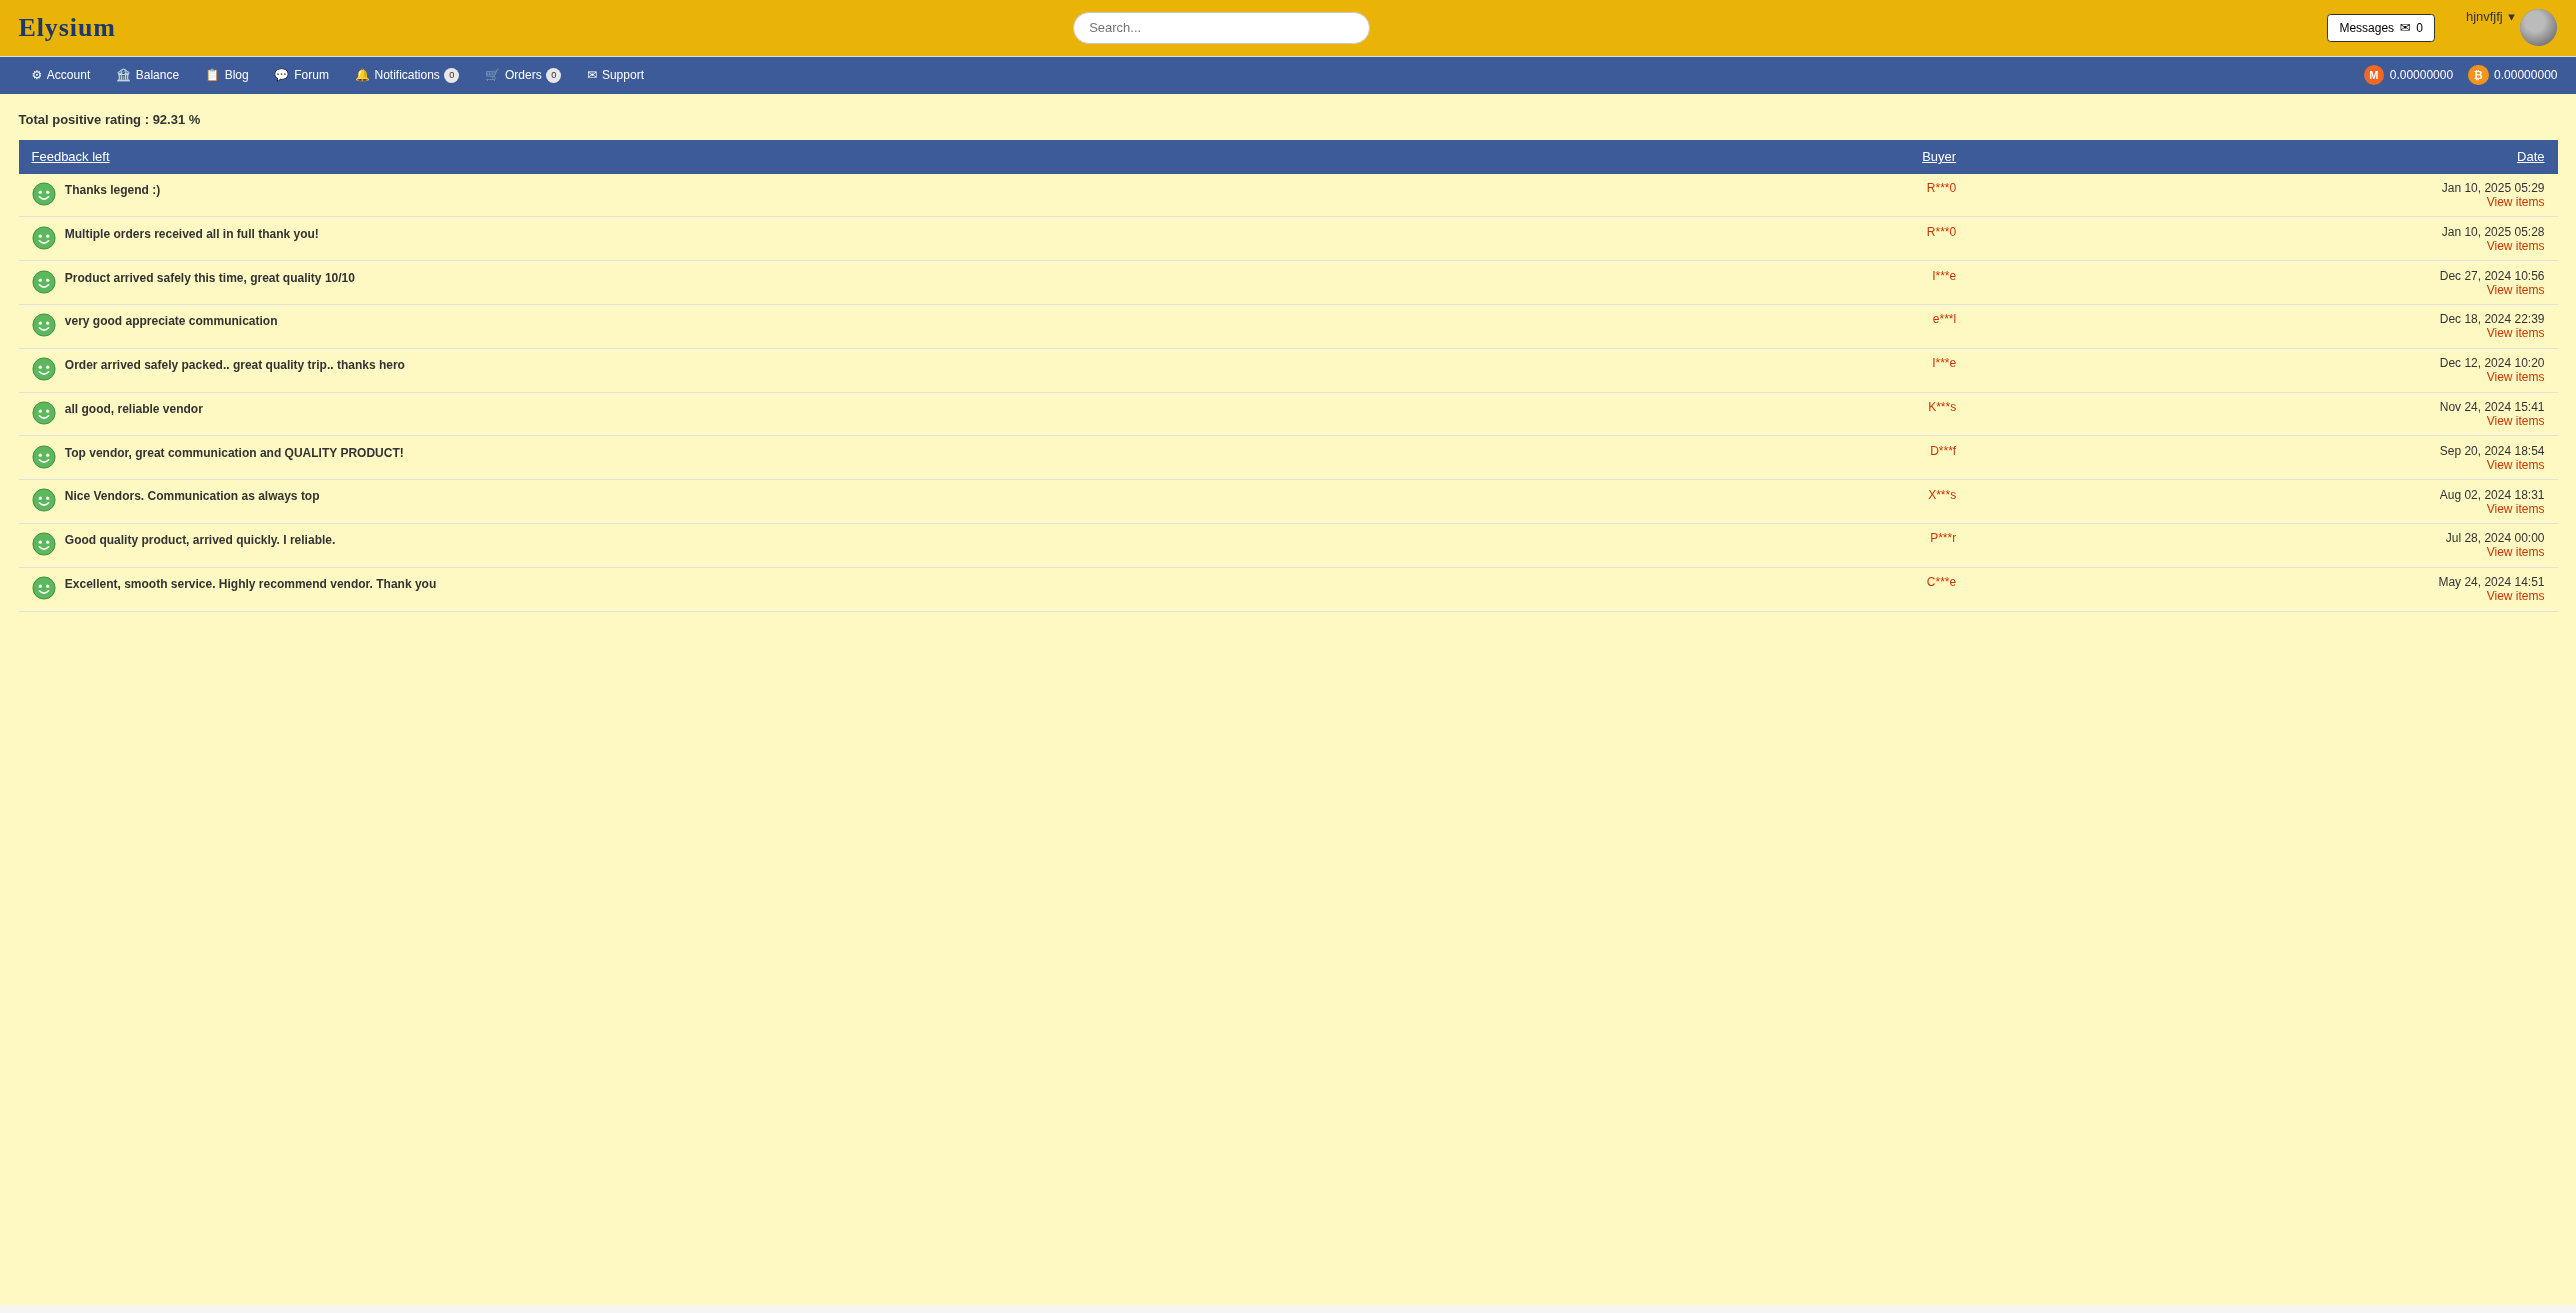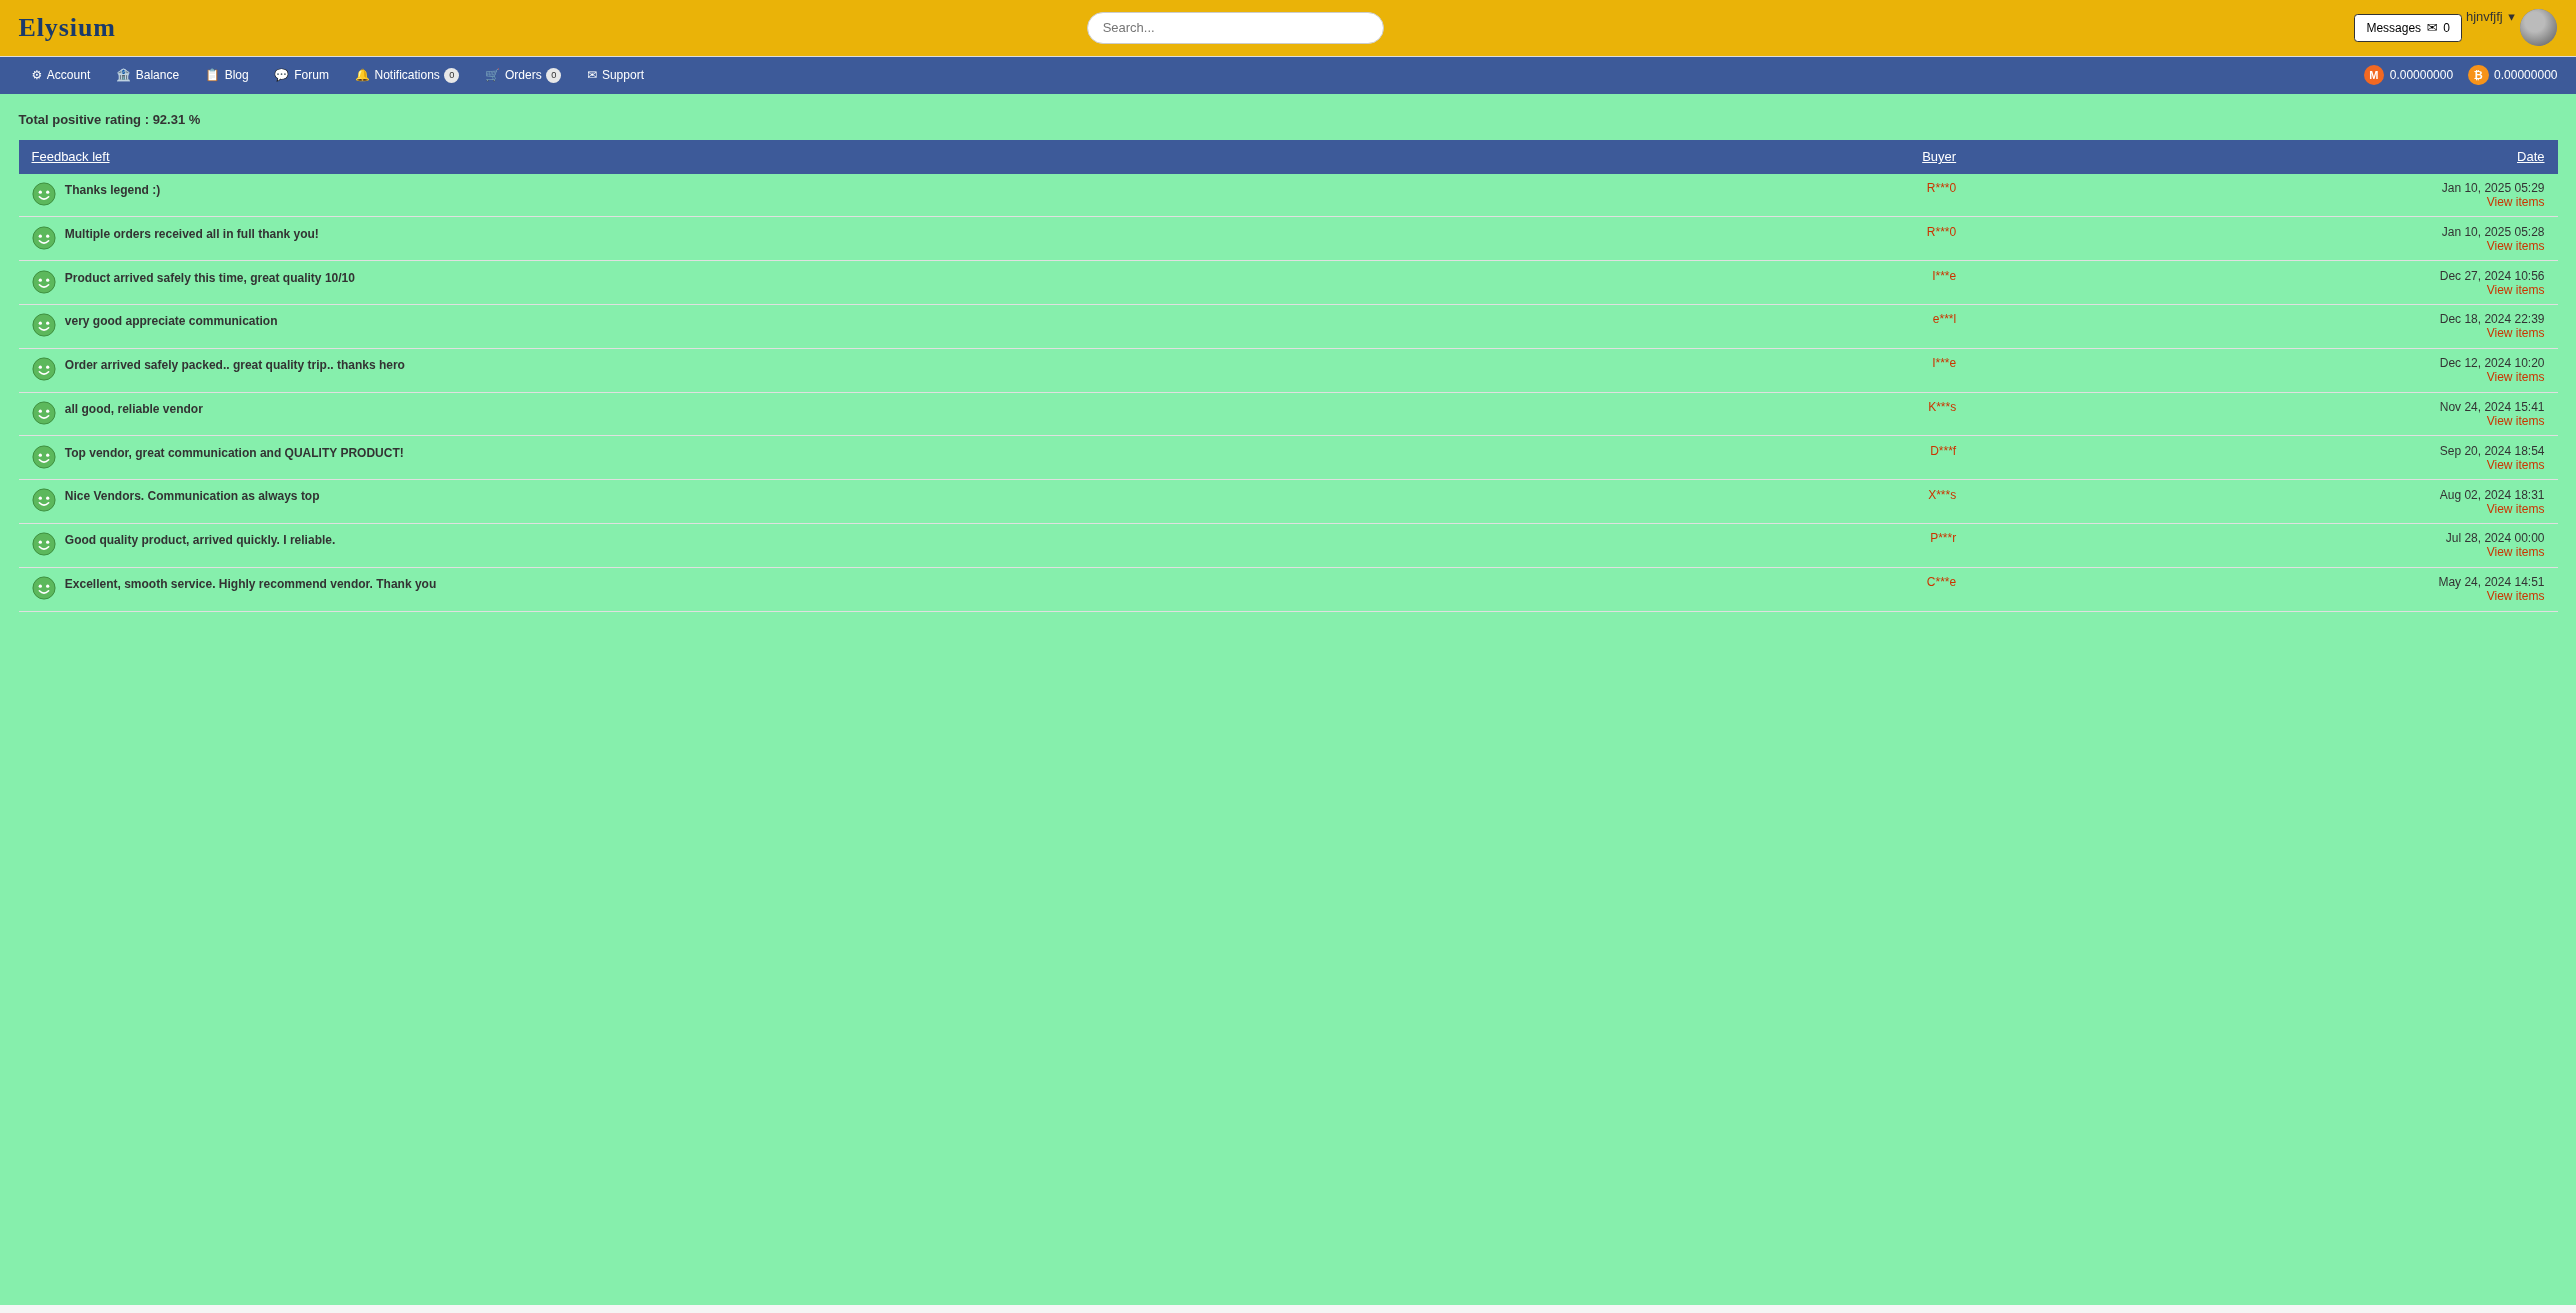--- a/index.html
+++ b/index.html
@@ -29,21 +29,21 @@
       width: 100%;
       padding: 7.4px 15px;
       border: 0.9px solid #ccc;
       border-radius: 18.5px;
       font-size: 13px;
       outline: none;
     }
     .header-right {
       display: flex;
       align-items: center;
-      gap: 4px;
+      gap: 31px;
     }
     .messages-btn {
       display: flex;
       align-items: center;
       gap: 5.6px;
       border: 0.9px solid #333;
       border-radius: 3.7px;
       padding: 5.6px 11px;
       font-size: 12px;
       cursor: pointer;
@@ -128,21 +128,21 @@
       font-size: 11px;
       font-weight: bold;
       color: #fff;
     }
     .monero-icon { background: #f26822; }
     .bitcoin-icon { background: #f7931a; }
 
     
     .main-content {
       padding: 18.5px;
-      background: #86efac;
+      background: #fef9c3;
       min-height: calc(100vh - 102px);
     }
     .rating-summary {
       font-weight: bold;
       margin-bottom: 13px;
       font-size: 13px;
     }
 
     
     .feedback-table {

